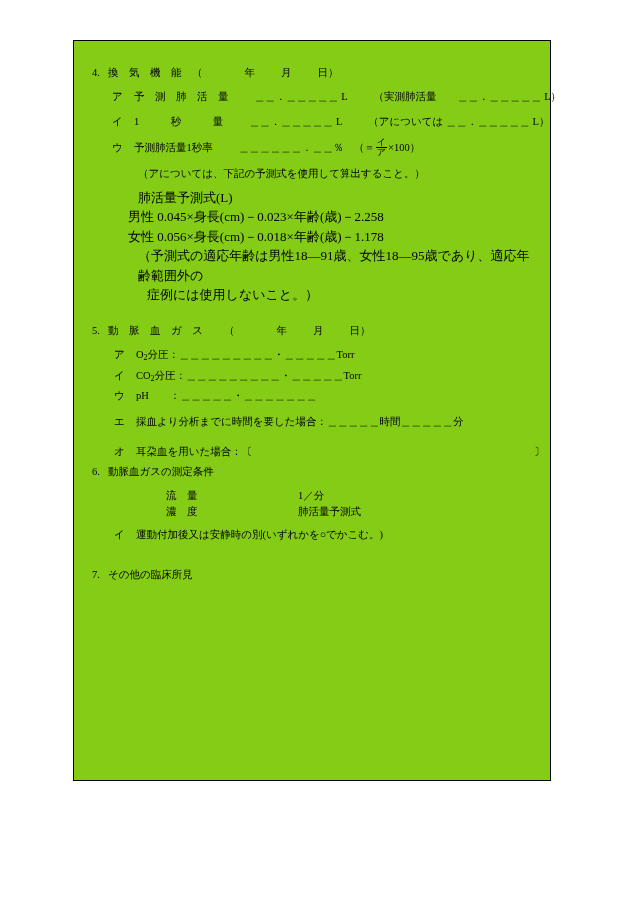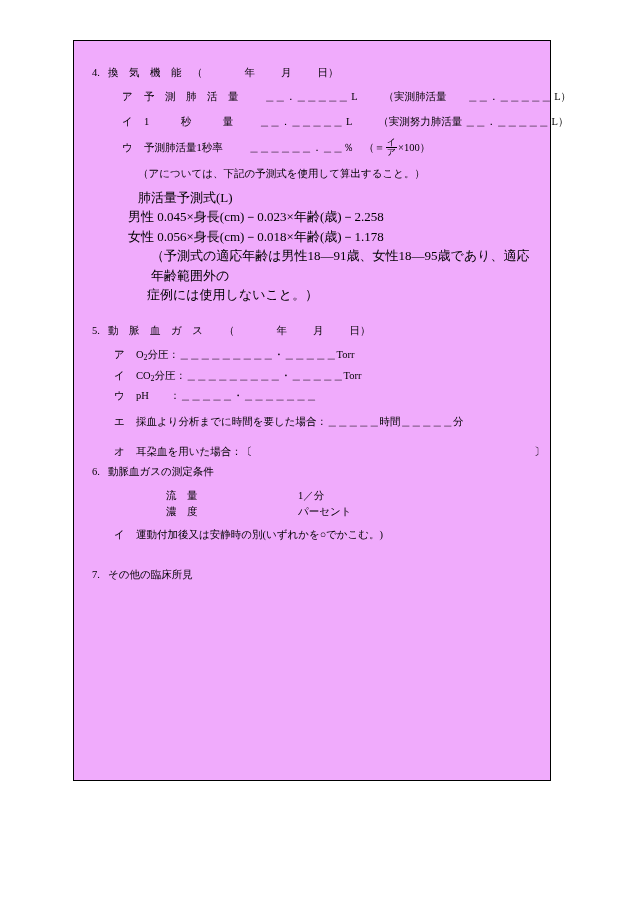--- a/index.html
+++ b/index.html
@@ -15,21 +15,21 @@
     overflow: hidden;
   }
   .page {
     position: absolute;
     left: 73px;
     top: 40px;
     width: 478px;
     height: 741px;
     border: 1px solid #000000;
     box-sizing: border-box;
-    background: #f0abfc;
+    background: #84cc16;
   }
   .inner {
     position: absolute;
     left: 0;
     top: 0;
     width: 478px;
     padding: 24px 18px 0 18px;
     box-sizing: border-box;
     font-size: 10.5px;
     line-height: 1.55;
@@ -40,21 +40,21 @@
   .sec-head {
     white-space: nowrap;
     margin-bottom: 8px;
   }
   .num {
     display: inline-block;
     width: 16px;
     text-align: left;
   }
   .row {
-    margin-left: 30px;
+    margin-left: 20px;
     white-space: nowrap;
     margin-bottom: 8px;
   }
   .row2 {
     margin-left: 22px;
     white-space: nowrap;
     margin-bottom: 3px;
   }
   .mk {
     display: inline-block;
@@ -68,21 +68,21 @@
   .formula-block {
     margin-left: 36px;
     font-size: 13px;
     line-height: 1.5;
     margin-bottom: 2px;
   }
   .formula-title {
     margin-left: 10px;
   }
   .paren-note {
-    margin-left: 23px;
+    margin-left: 10px;
   }
   .paren-note-2 {
     margin-left: 19px;
   }
   .spacer-6 { height: 6px; }
   .spacer-10 { height: 10px; }
   .spacer-14 { height: 14px; }
   .spacer-20 { height: 20px; }
   .gap-s { display: inline-block; width: 10px; }
   .gap-m { display: inline-block; width: 26px; }
@@ -121,21 +121,21 @@
     <div class="sec">
       <div class="sec-head">
         <span class="num">4.</span><span>換　気　機　能　（</span><span class="gap-l"></span><span>年</span><span class="gap-m"></span><span>月</span><span class="gap-m"></span><span>日）</span>
       </div>
 
       <div class="row">
         <span class="mk">ア</span><span>予　測　肺　活　量</span><span class="gap-m"></span><span>＿＿．＿＿＿＿＿ L</span><span class="gap-m"></span><span>（実測肺活量　　＿＿．＿＿＿＿＿ L）</span>
       </div>
 
       <div class="row">
-        <span class="mk">イ</span><span>1　　　秒　　　量</span><span class="gap-m"></span><span>＿＿．＿＿＿＿＿ L</span><span class="gap-m"></span><span>（実測努力肺活量 ＿＿．＿＿＿＿＿ L）</span>
+        <span class="mk">イ</span><span>1　　　秒　　　量</span><span class="gap-m"></span><span>＿＿．＿＿＿＿＿ L</span><span class="gap-m"></span><span>（アについては ＿＿．＿＿＿＿＿ L）</span>
       </div>
 
       <div class="row">
         <span class="mk">ウ</span><span>予測肺活量1秒率</span><span class="gap-m"></span><span>＿＿＿＿＿＿．＿＿％</span><span class="gap-s"></span><span>（＝</span><span class="frac"><span class="top">イ</span><span class="bot">ア</span></span><span>×100）</span>
       </div>
 
       <div class="note">（アについては、下記の予測式を使用して算出すること。）</div>
 
       <div class="formula-block">
         <div class="formula-title">肺活量予測式(L)</div>
@@ -181,21 +181,21 @@
     <div class="sec">
       <div class="sec-head">
         <span class="num">6.</span><span>動脈血ガスの測定条件</span>
       </div>
 
 
       <div class="indent2">
         <span class="col-label">流　量</span><span class="gap-xl"></span><span>1／分</span>
       </div>
       <div class="indent2">
-        <span class="col-label">濃　度</span><span class="gap-xl"></span><span>パーセント</span>
+        <span class="col-label">濃　度</span><span class="gap-xl"></span><span>肺活量予測式</span>
       </div>
 
       <div class="spacer-6"></div>
 
       <div class="row2">
         <span class="mk">イ</span><span>運動付加後又は安静時の別(いずれかを○でかこむ。)</span>
       </div>
     </div>
 
     <div class="spacer-20"></div>

